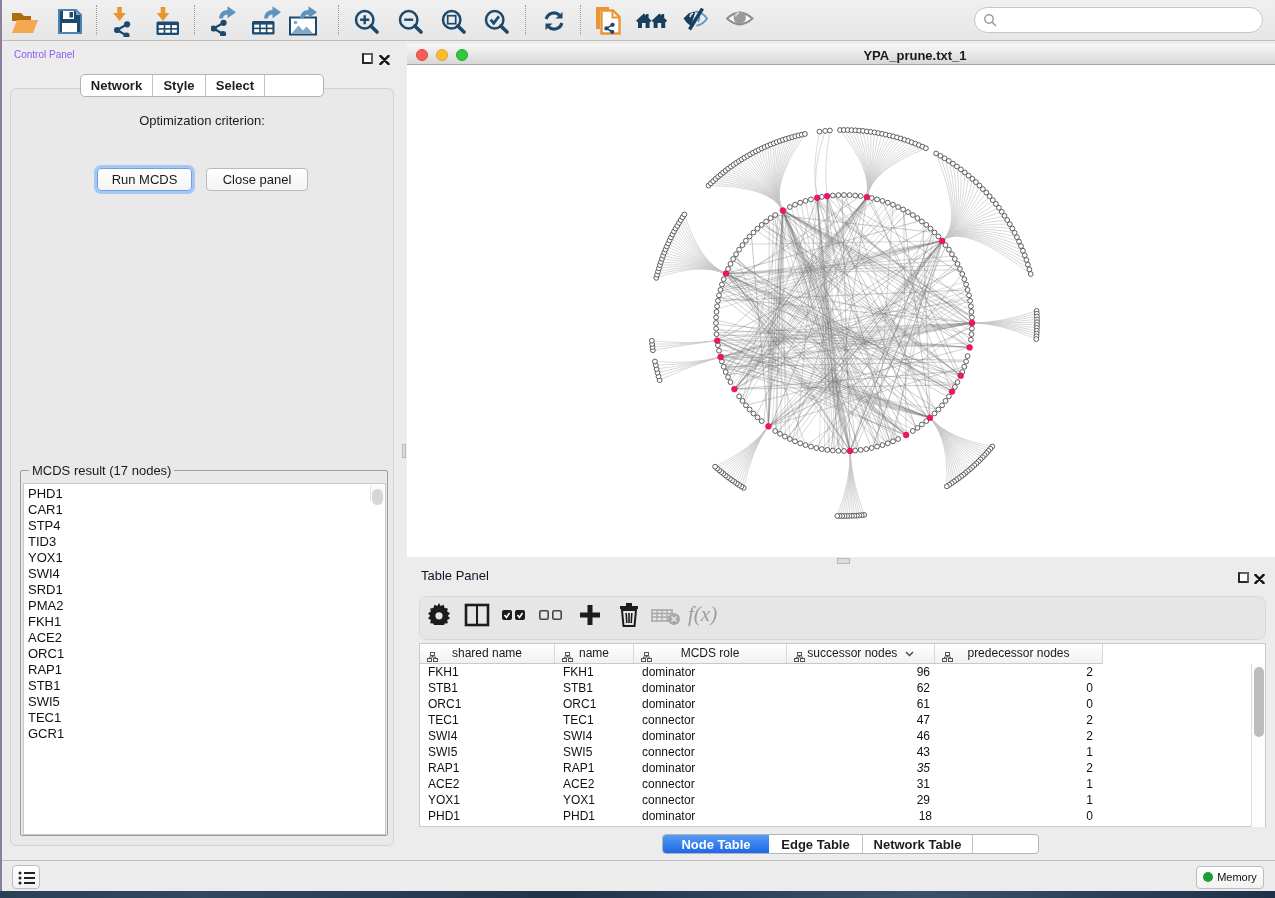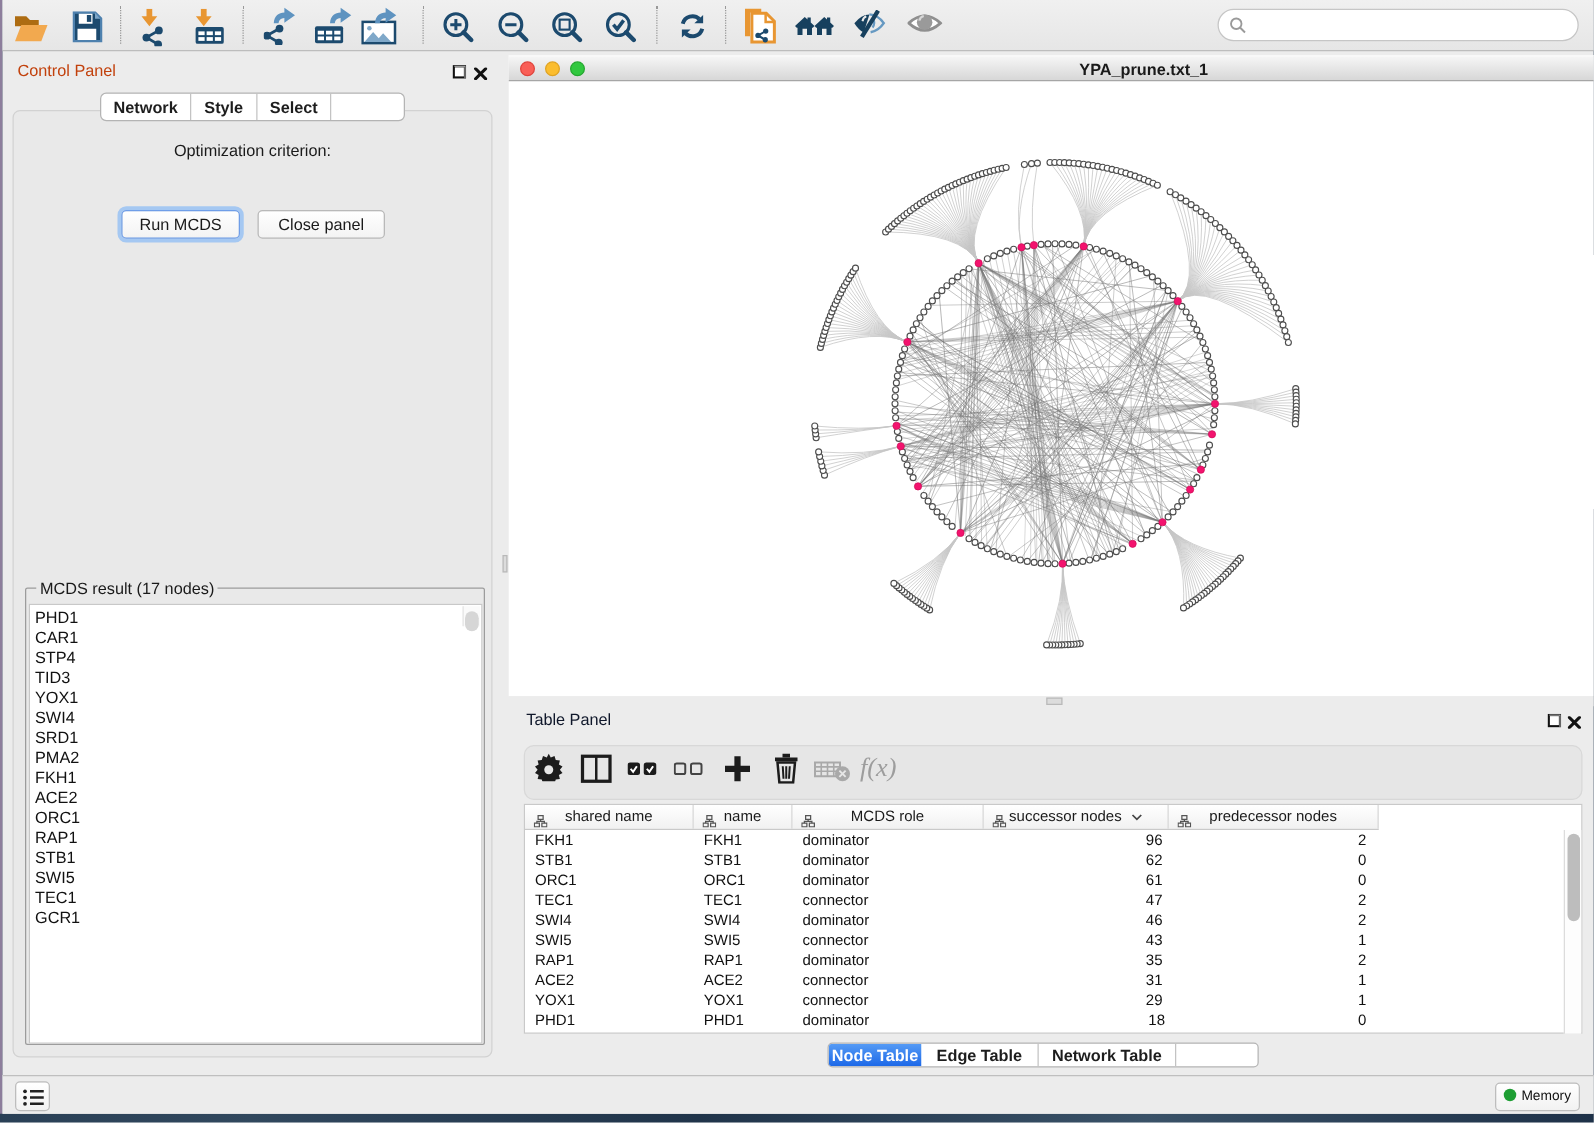--- a/index.html
+++ b/index.html
@@ -3,21 +3,21 @@
 *{margin:0;padding:0;box-sizing:border-box;}
 html,body{width:1275px;height:898px;overflow:hidden;}
 body{font-family:"Liberation Sans",sans-serif;background:linear-gradient(100deg,#243a50 0%,#31485e 25%,#20344a 50%,#3a5268 75%,#1e3148 100%);position:relative;}
 .win{position:absolute;left:2px;top:0;width:1273px;height:891px;background:#ececec;}
 .toolbar{position:absolute;left:0;top:0;width:1273px;height:41px;background:linear-gradient(#f0f0f0,#e6e6e6);border-bottom:1px solid #bdbdbd;}
 .tsep{position:absolute;top:5px;width:0;height:30px;border-left:1px dotted #999;}
 .ticon{position:absolute;top:6px;}
 .search{position:absolute;left:972px;top:7px;width:289px;height:26px;background:#fff;border:1px solid #c6c6c6;border-radius:13px;}
 .search svg{position:absolute;left:8px;top:5px;}
 
-.cp-title{position:absolute;left:12px;top:49px;font-size:13px;color:#c2410c;}
+.cp-title{position:absolute;left:12px;top:49px;font-size:10px;color:#8b5cf6;}
 .wbtn{position:absolute;}
 .cp-box{position:absolute;left:8px;top:88px;width:384px;height:758px;border:1px solid #d2d2d2;border-radius:6px;background:#e9e9e9;}
 .seg{position:absolute;display:flex;border:1px solid #b4b4b4;border-radius:5px;background:#fff;overflow:hidden;}
 .seg .sg{display:flex;align-items:center;justify-content:center;font-size:13px;font-weight:bold;color:#1d1d1d;border-right:1px solid #c3c3c3;}
 .seg .sg:last-child{border-right:none;margin-top:36px;}
 .seg .sel{background:linear-gradient(#559bf5,#1c68e8);color:#fff;border-right:none;}
 .cp-tabs{left:78px;top:74px;height:23px;}
 .cp-tabs .sg{height:21px;}
 .opt-label{position:absolute;left:0;top:113px;width:400px;text-align:center;font-size:13px;color:#1a1a1a;}
 .dropdown{position:absolute;left:45px;top:136px;width:313px;height:23px;background:#fff;border:1px solid #b9b9b9;border-radius:4px;font-size:13px;color:#1a1a1a;line-height:21px;padding-left:12px;}
@@ -1161,21 +1161,21 @@
 <div class="c" style="left:8px;width:120px;">SWI5</div>
 <div class="c" style="left:143px;width:64px;">SWI5</div>
 <div class="c" style="left:222px;width:140px;">connector</div>
 <div class="c num" style="left:367px;width:143px;">43</div>
 <div class="c num" style="left:515px;width:158px;">1</div>
 </div>
 <div class="row" style="top:116px;">
 <div class="c" style="left:8px;width:120px;">RAP1</div>
 <div class="c" style="left:143px;width:64px;">RAP1</div>
 <div class="c" style="left:222px;width:140px;">dominator</div>
-<div class="c num" style="left:367px;width:143px;">35</div>
+<div class="c num" style="left:367px;width:143px;font-style:italic;">35</div>
 <div class="c num" style="left:515px;width:158px;">2</div>
 </div>
 <div class="row" style="top:132px;">
 <div class="c" style="left:8px;width:120px;">ACE2</div>
 <div class="c" style="left:143px;width:64px;">ACE2</div>
 <div class="c" style="left:222px;width:140px;">connector</div>
 <div class="c num" style="left:367px;width:143px;">31</div>
 <div class="c num" style="left:515px;width:158px;">1</div>
 </div>
 <div class="row" style="top:148px;">
@@ -1190,21 +1190,21 @@
 <div class="c" style="left:143px;width:64px;">PHD1</div>
 <div class="c" style="left:222px;width:140px;">dominator</div>
 <div class="c num" style="left:369px;width:143px;">18</div>
 <div class="c num" style="left:515px;width:158px;">0</div>
 </div>
     <div class="tbl-scroll">
         <div class="tbl-thumb"></div>
       </div>
   </div>
   <div class="seg tp-tabs">
-    <div class="sg sel" style="width:74px;">Node Table</div>
+    <div class="sg sel" style="width:106px;">Node Table</div>
     <div class="sg" style="width:94px;">Edge Table</div>
     <div class="sg" style="width:110px;">Network Table</div>
     <div class="sg" style="width:65px;">Motifs</div>
   </div>
 
   <div class="status">
     <div class="sbtn" style="left:10px;top:4px;width:28px;height:24px;"><svg width="18" height="16" viewBox="0 0 18 16" style="margin:4px 0 0 5px">
           <circle cx="2" cy="3" r="1.5" fill="#222"></circle>
           <circle cx="2" cy="8" r="1.5" fill="#222"></circle>
           <circle cx="2" cy="13" r="1.5" fill="#222"></circle>

